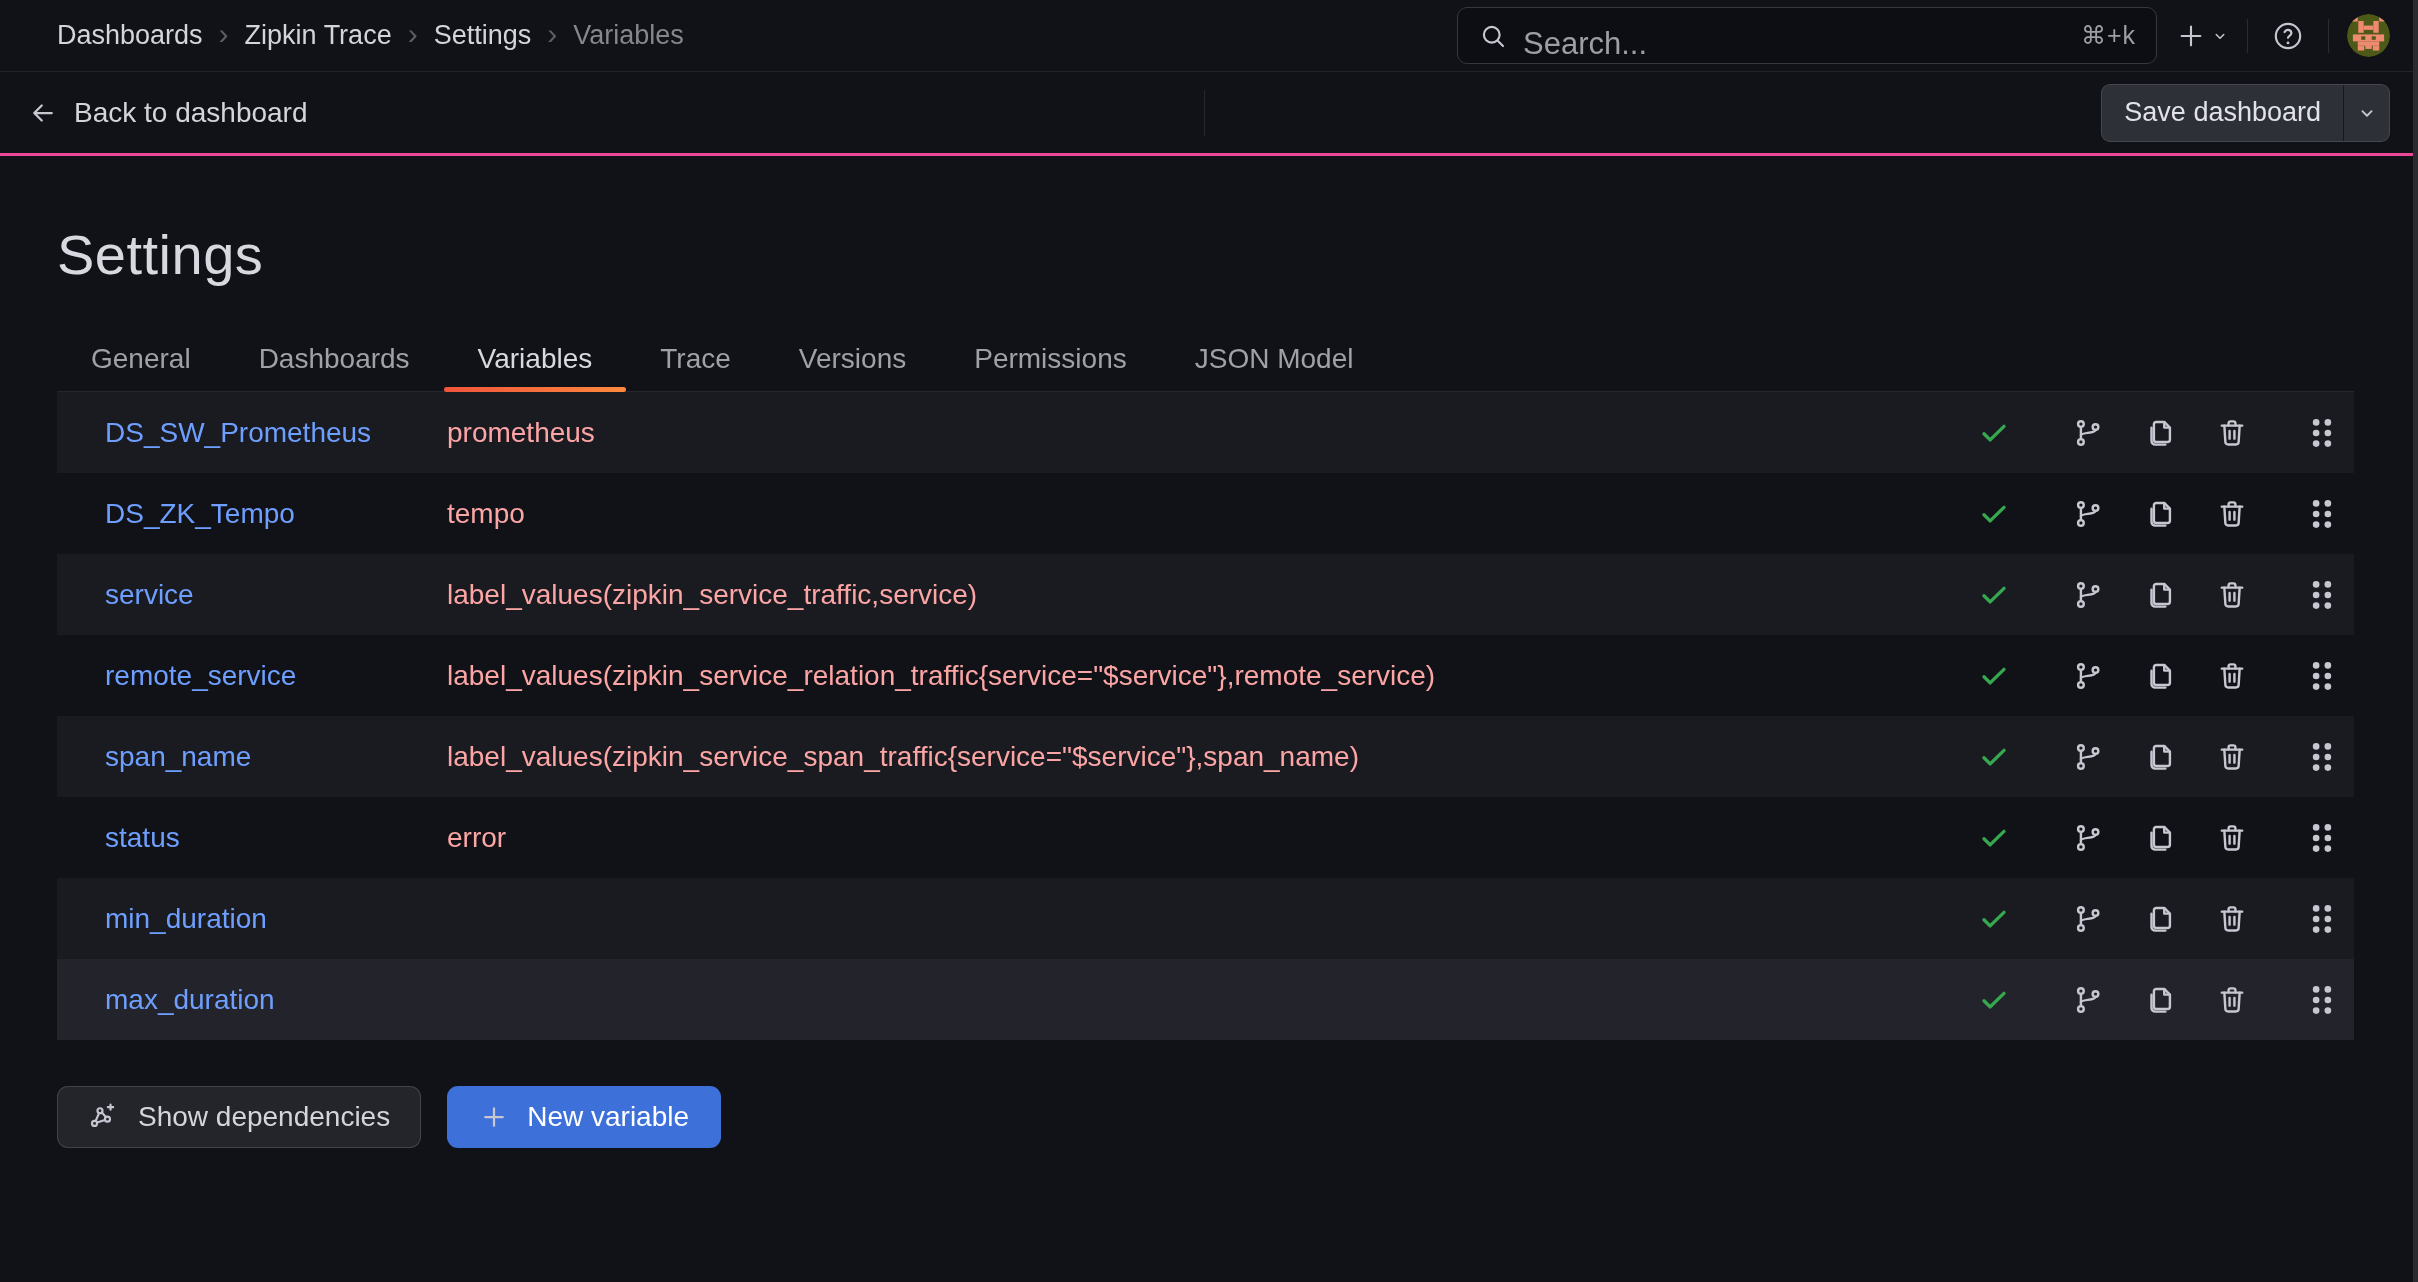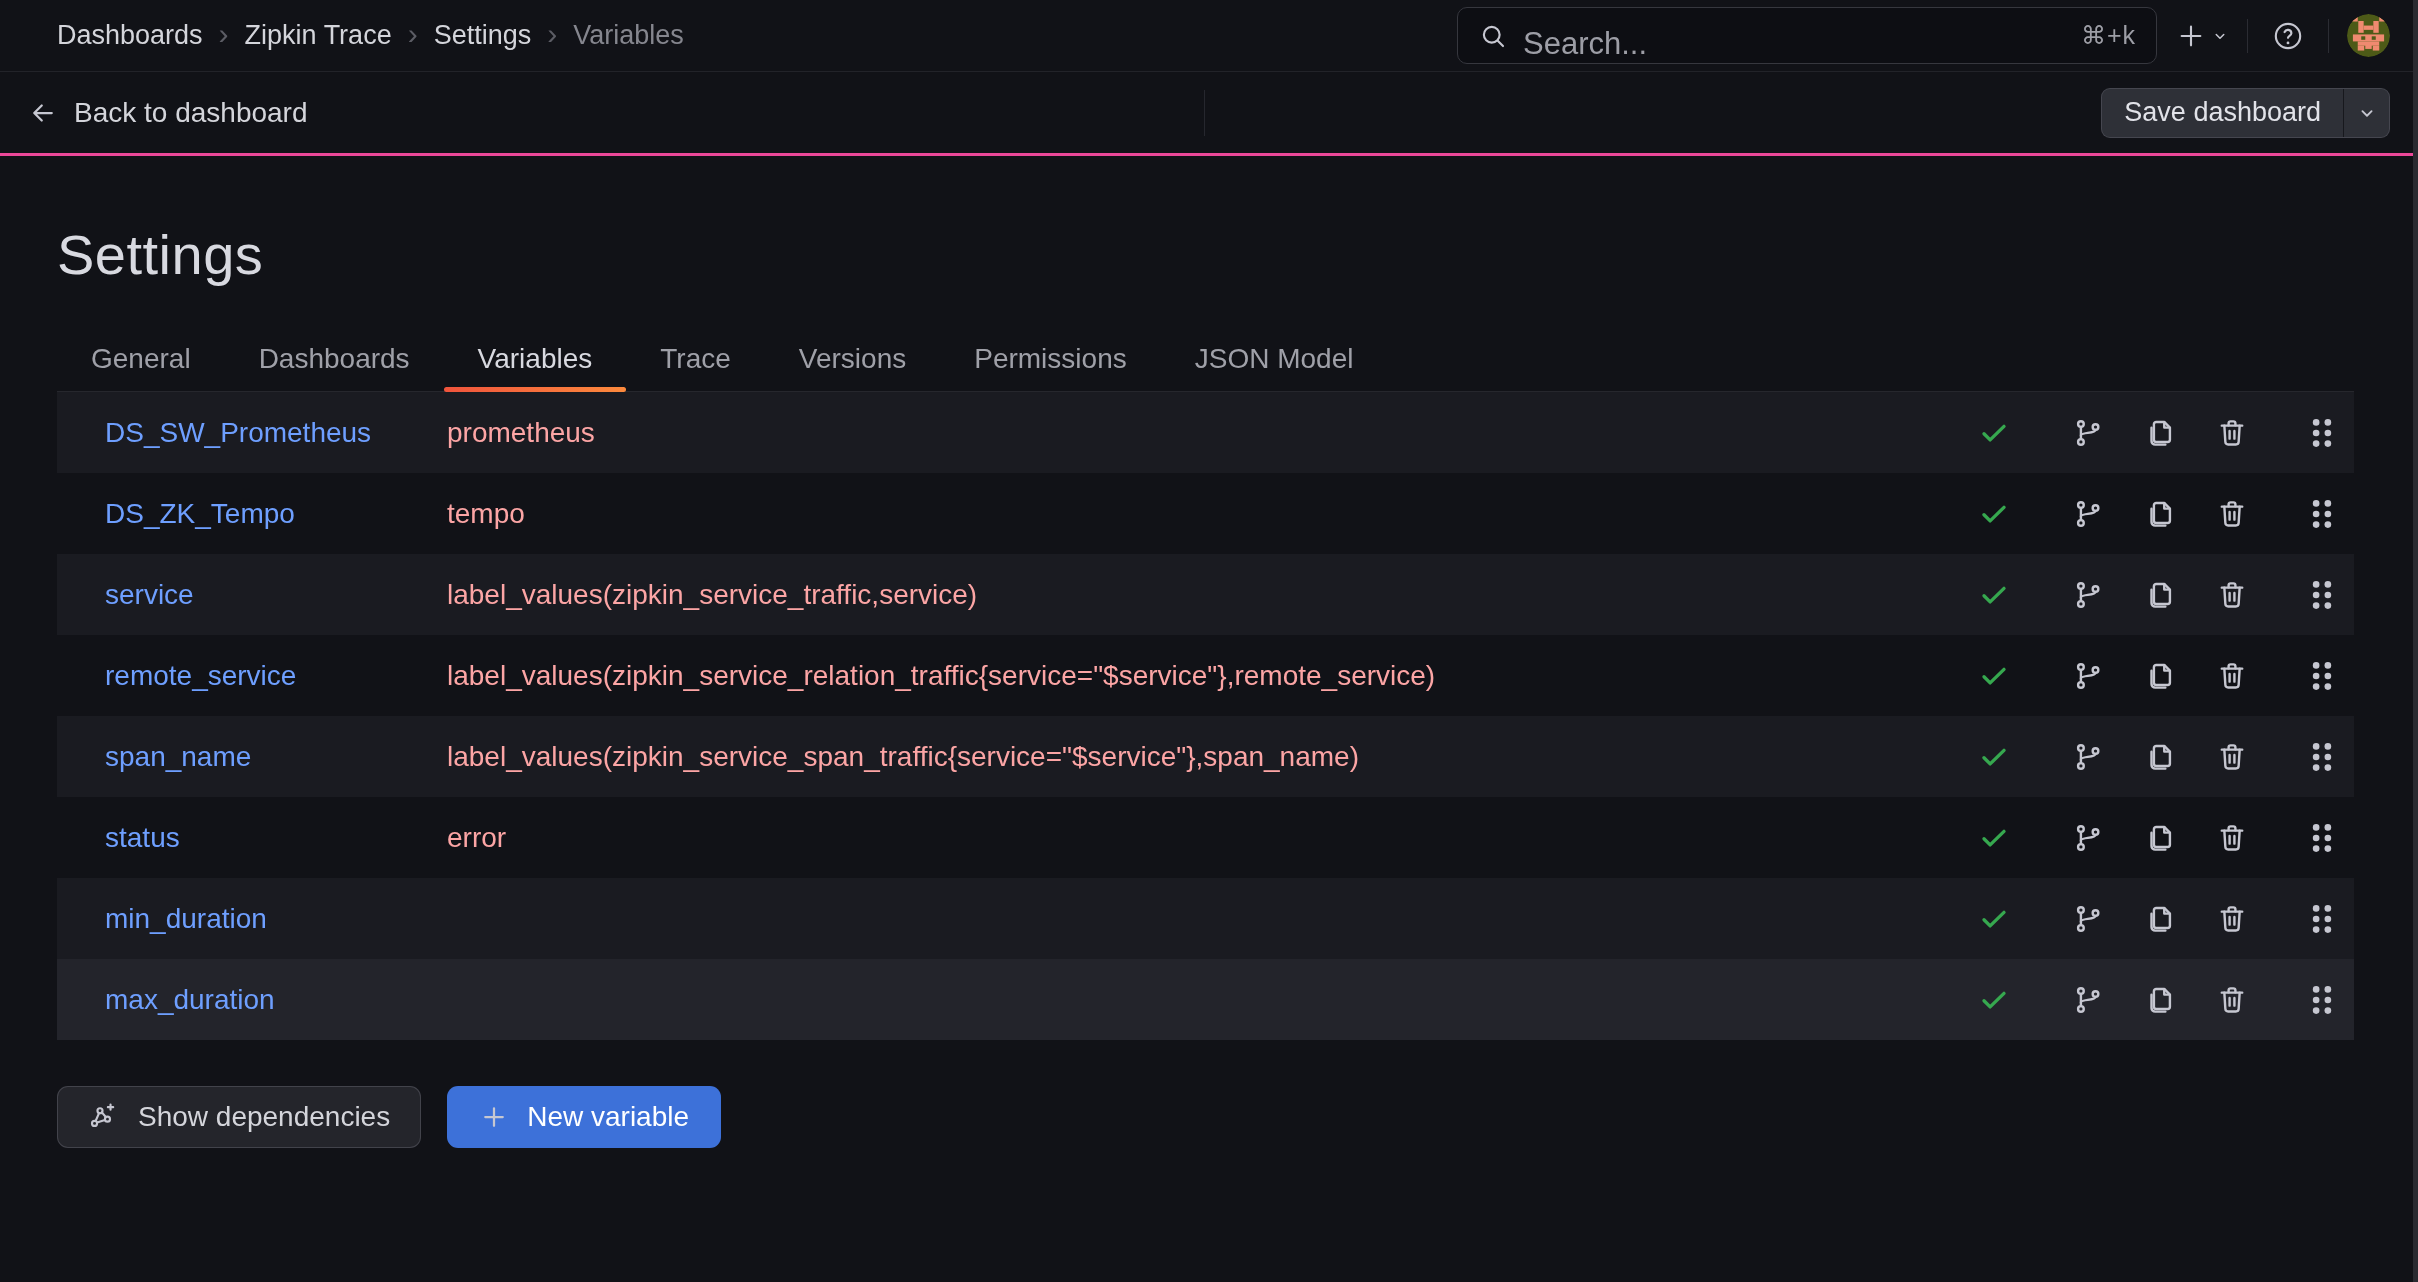--- a/index.html
+++ b/index.html
@@ -41,21 +41,21 @@
 
   
   .toolbar {
     height:84px; border-bottom:3px solid #ec4899;
     display:flex; align-items:center; justify-content:space-between;
     gap:32px; padding:0 28px;
   }
   .back-btn { display:flex; align-items:center; gap:16px; font-size:28px; color:#d4d5db; cursor:pointer; }
   .toolbar .vdiv { height:46px; background:#26272e; }
   .save-btn {
-    display:flex; align-items:stretch; height:50px;
+    display:flex; align-items:stretch; height:58px;
     background:#2e3037; border:1px solid rgba(204,204,220,0.15);
     border-radius:9px; overflow:hidden; cursor:pointer;
   }
   .save-main { padding:0 22px; display:flex; align-items:center;
     font-size:27px; font-weight:500; color:#e2e3e9; }
   .save-caret { width:46px; border-left:1px solid #17181d;
     display:flex; align-items:center; justify-content:center; color:#c6c7d1; }
 
   
   .content { padding:0 64px 0 57px; }

